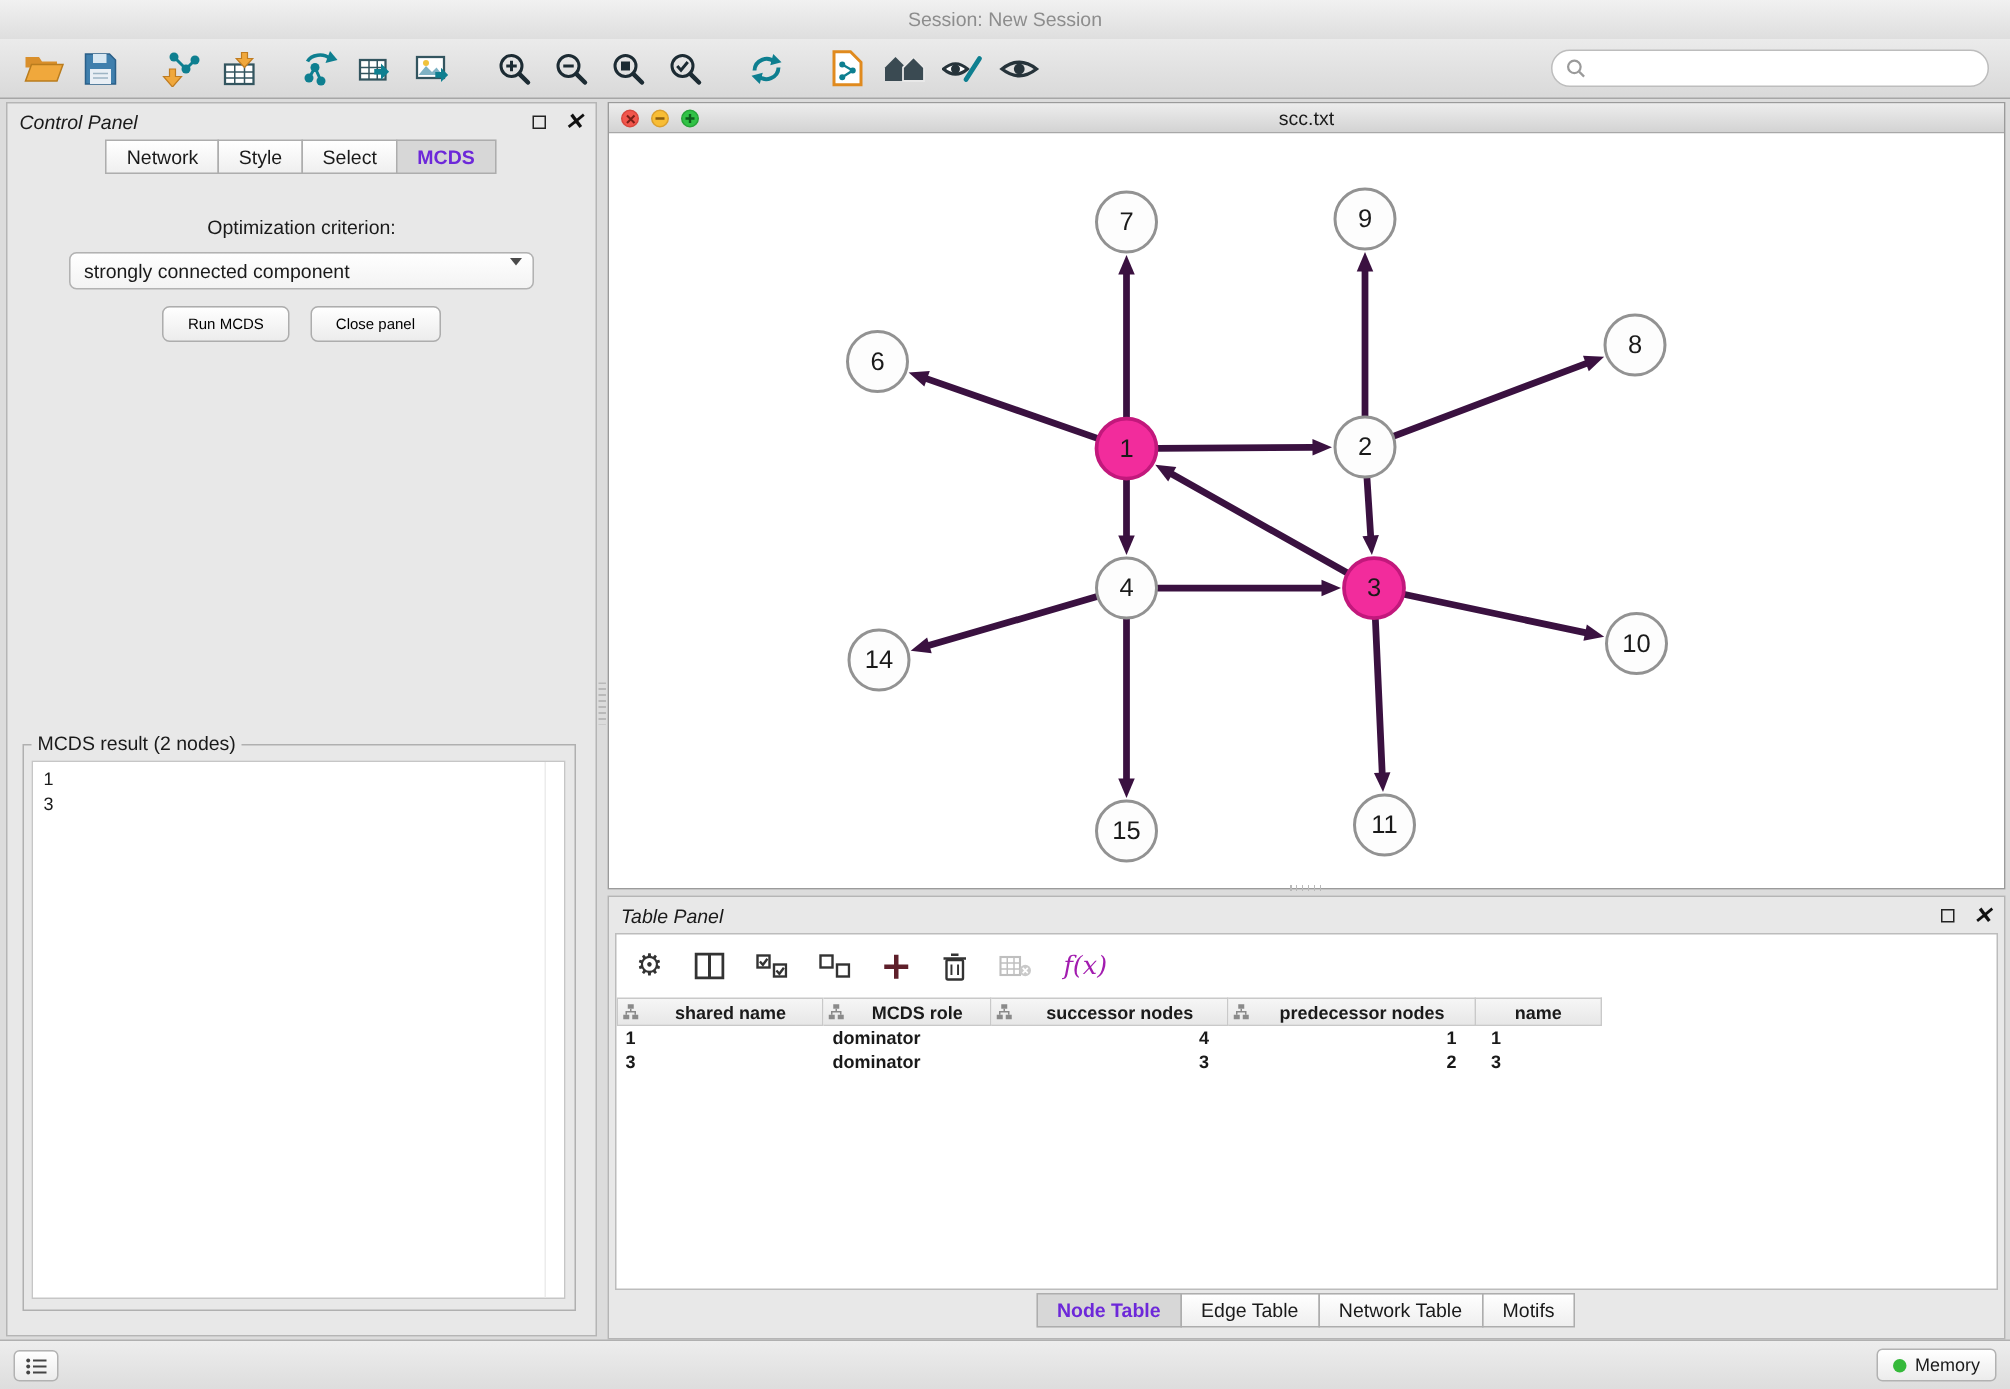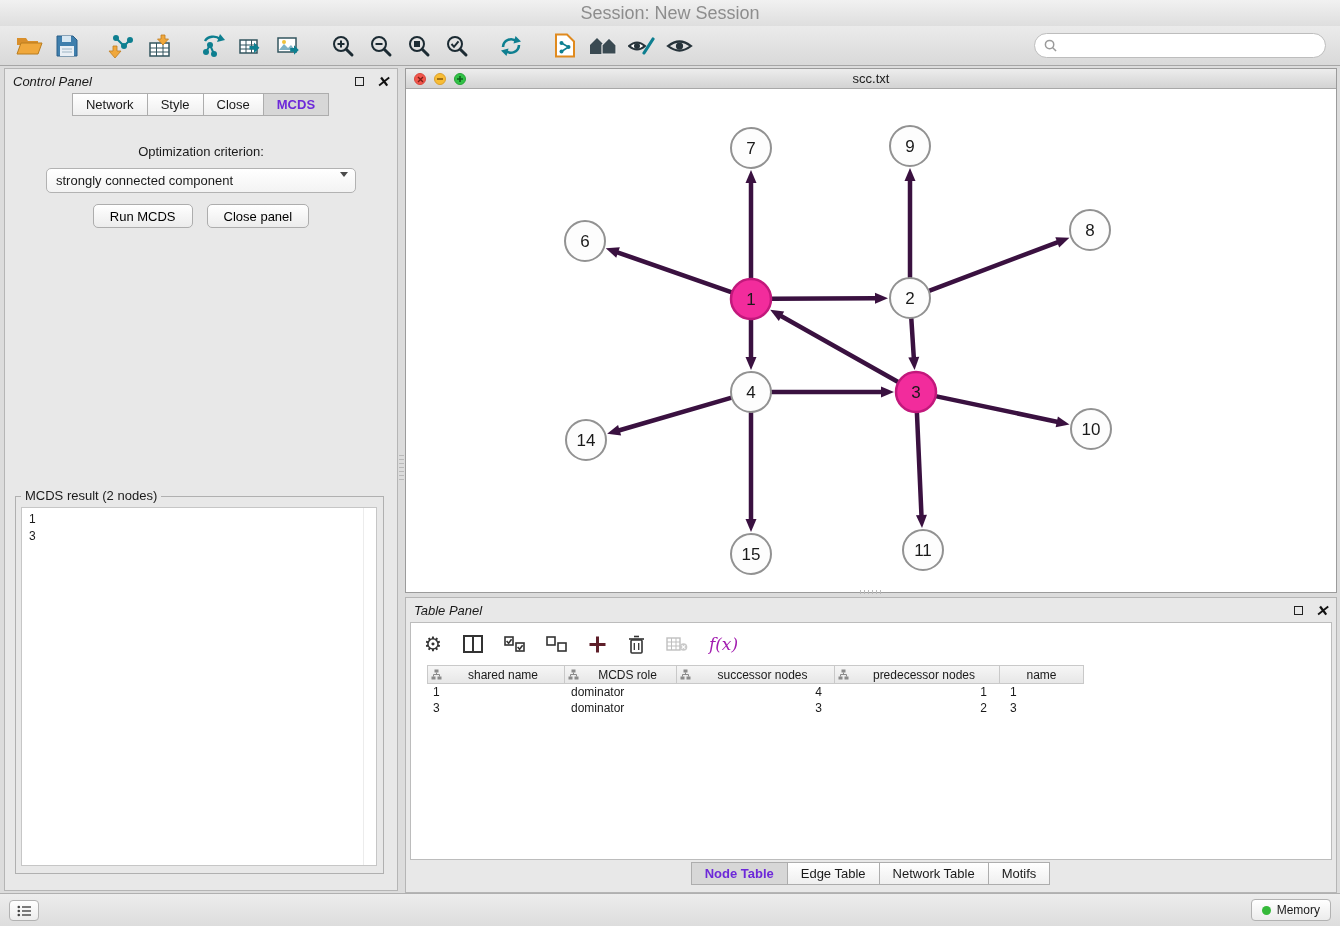--- a/index.html
+++ b/index.html
@@ -6,21 +6,21 @@
   html,body { width: 1340px; height: 926px; }
   body {
     position: relative; overflow: hidden;
     font-family: "Liberation Sans", sans-serif;
     background: #dcdcdc; color: #1a1a1a;
   }
   
   .titlebar {
     position: absolute; top:0; left:0; right:0; height:26px;
     background: linear-gradient(#f1f1f1,#dedede);
-    text-align:center; line-height:26px; font-size:18px; color:#8d8d8d;
+    text-align:center; line-height:26px; font-size:13px; color:#8d8d8d;
   }
   
   .toolbar {
     position:absolute; top:26px; left:0; right:0; height:40px;
     background: linear-gradient(#ebebeb,#d9d9d9);
     border-bottom:1px solid #a6a6a6;
     display:flex; align-items:center; padding:0 10px;
   }
   .tb-btn { width:38px; height:32px; display:flex; align-items:center; justify-content:center; border-radius:4px; }
   .tb-gap { width:16px; }
@@ -55,21 +55,21 @@
     background:linear-gradient(#ffffff,#f3f3f3); border:1px solid #b2b2b2; border-radius:5px;
     font-size:13px; line-height:23px; padding:0 24px 0 9px;
     white-space:nowrap; overflow:hidden;
   }
   .cp-select .chevrons { position:absolute; right:7px; top:4px; }
   .chevrons .up, .chevrons .dn { width:0; height:0; border-left:4px solid transparent; border-right:4px solid transparent; margin:2px 0; }
   .chevrons .up { border-bottom:5px solid #4a4a4a; }
   .chevrons .dn { border-top:5px solid #4a4a4a; }
   .cp-buttons { display:flex; justify-content:center; gap:14px; margin-top:11px; }
   .mac-btn {
-    height:24px; padding:0 16px; font-size:13px; font-family:"Liberation Sans",sans-serif;
+    height:24px; padding:0 16px; font-size:10px; font-family:"Liberation Sans",sans-serif;
     border:1px solid #adadad; border-radius:5px; background:linear-gradient(#ffffff,#ececec);
   }
   .result-group {
     position:absolute; left:10px; right:13px; top:427px; bottom:16px;
     border:1px solid #b0b0b0;
   }
   .result-legend {
     position:absolute; top:-9px; left:5px; background:#e8e8e8; padding:0 4px; font-size:13px;
   }
   .result-list {
@@ -96,21 +96,21 @@
   
   .table-panel {
     position:absolute; left:405px; top:597px; right:3px; bottom:33px;
     background:#e8e8e8; border:1px solid #b5b5b5;
   }
   .tp-body { position:absolute; top:24px; left:4px; right:4px; bottom:32px; background:#fff; border:1px solid #bcbcbc; overflow:hidden; }
   .tp-toolbar { height:42px; display:flex; align-items:center; padding:0 13px; gap:21px; }
   .tp-icon { display:flex; align-items:center; justify-content:center; }
   .gear-glyph { font-size:20px; color:#333; line-height:1; }
   .fx { font-family:"DejaVu Serif", serif; font-style:italic; font-size:17px; color:#a21caf; }
-  .tp-table { margin-left:16px; }
+  .tp-table { margin-left:0;font-weight:bold; }
   .tp-thead { display:flex; height:19px; }
   .th-cell {
     display:flex; align-items:center; font-size:12px;
     background:linear-gradient(#f6f6f6,#e7e7e7);
     border-top:1px solid #c9c9c9; border-bottom:1px solid #c9c9c9; border-right:1px solid #c9c9c9;
     padding:0 3px; gap:3px;
   }
   .th-cell:first-child { border-left:1px solid #c9c9c9; }
   .th-cell .th-label { flex:1; text-align:center; }
   .tp-row { display:flex; height:16px; font-size:12px; }
@@ -289,21 +289,21 @@
 
 <div class="control-panel">
   <div class="panel-header">
     <span class="ph-title">Control Panel</span>
     <span class="ph-float"></span>
     <span class="ph-close">✕</span>
   </div>
   <div class="cp-tabs">
     <div class="tab">Network</div>
     <div class="tab">Style</div>
-    <div class="tab">Close</div>
+    <div class="tab">Select</div>
     <div class="tab active">MCDS</div>
   </div>
   <div class="cp-optlabel">Optimization criterion:</div>
   <div class="cp-select">
     <span>strongly connected component</span>
     <span class="chevrons"><span class="up"></span><span class="dn"></span></span>
   </div>
   <div class="cp-buttons">
     <button class="mac-btn">Run MCDS</button>
     <button class="mac-btn">Close panel</button>

